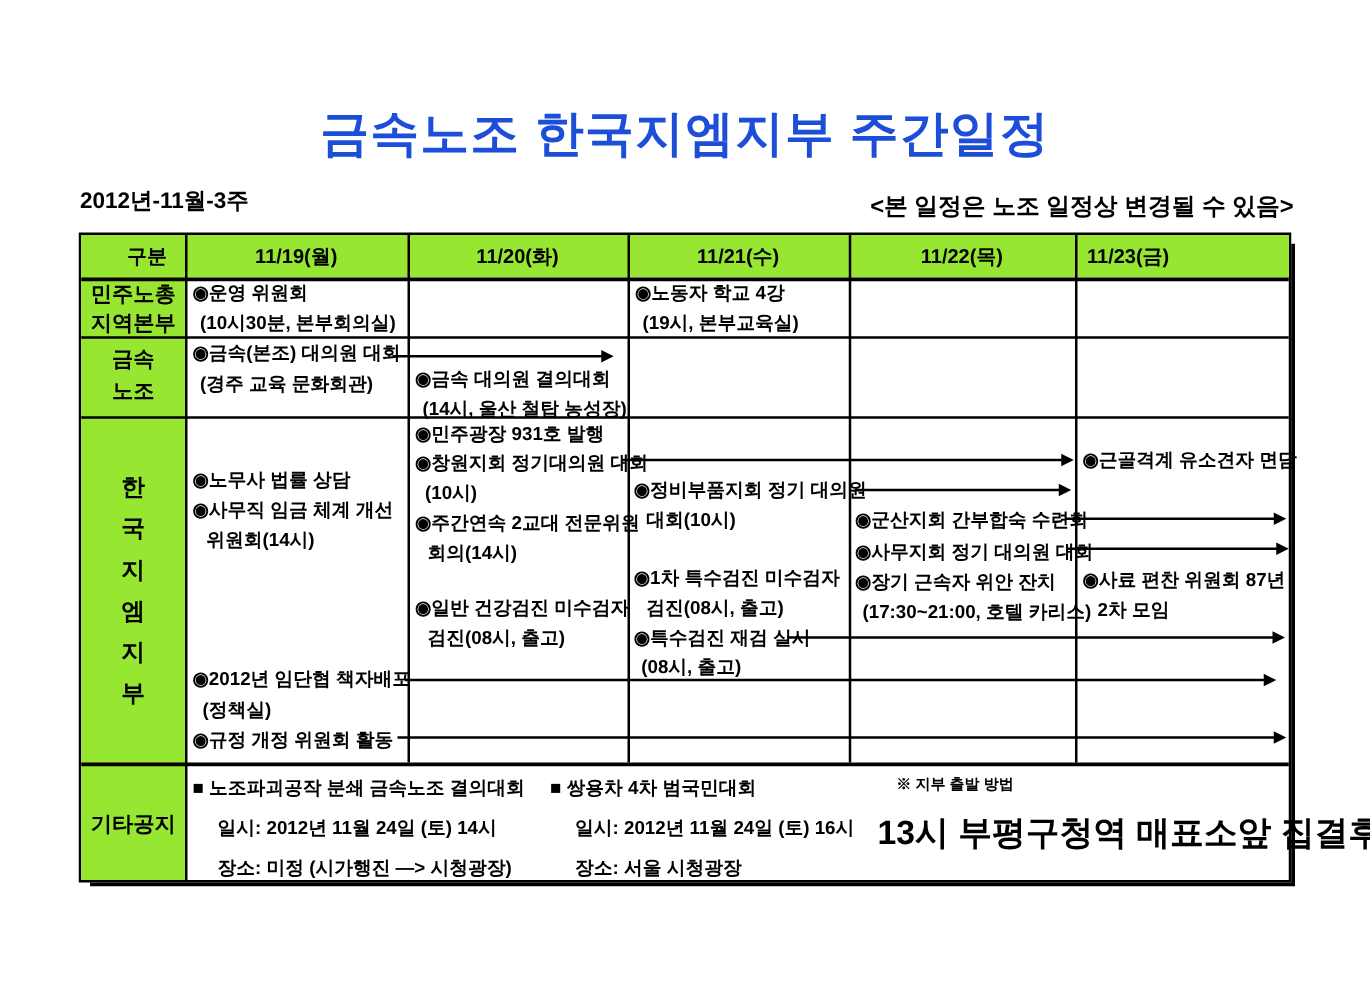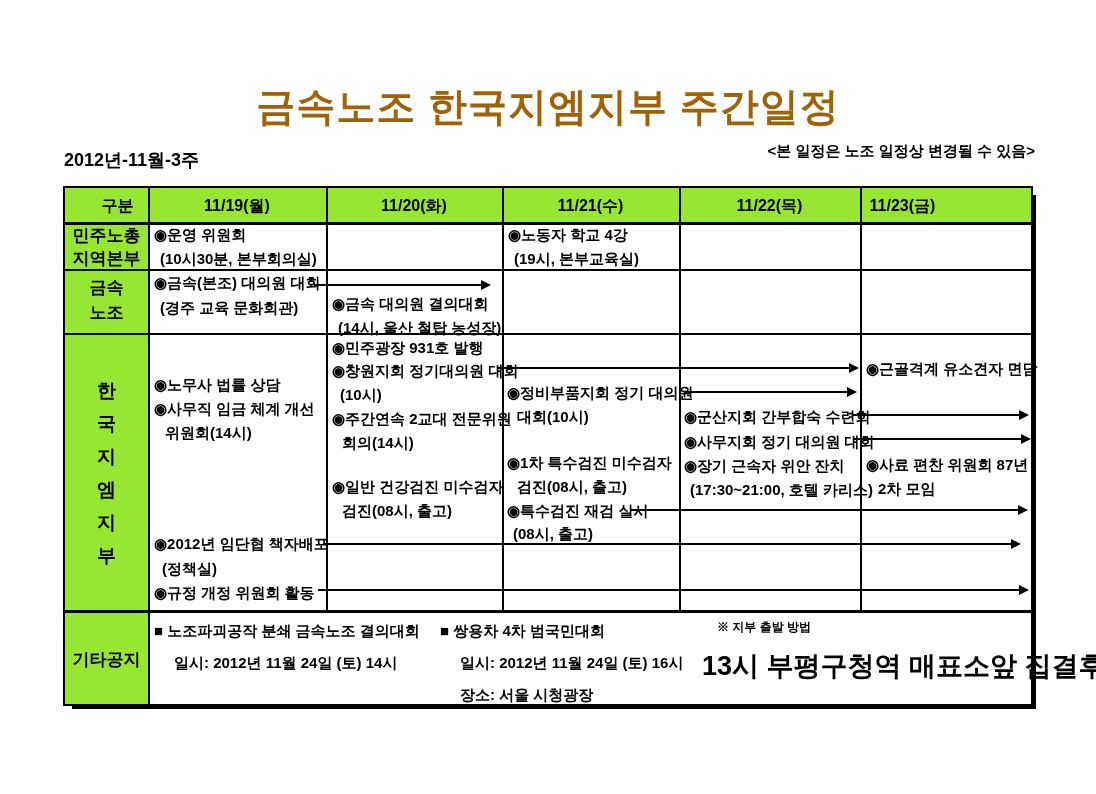--- a/index.html
+++ b/index.html
@@ -3,27 +3,27 @@
 <meta charset="utf-8">
 <style>
   * { margin:0; padding:0; box-sizing:border-box; }
   body { background:#ffffff; font-family:"Liberation Sans", sans-serif; }
   #page {
     position:relative; width:1096px; height:794px; background:#ffffff;
     overflow:hidden; color:#000;
   }
   .title {
     position:absolute; top:80px; left:0; width:1096px; text-align:center;
-    font-size:39px; font-weight:900; letter-spacing:1px; color:#a16207;
+    font-size:39px; font-weight:900; letter-spacing:1px; color:#1d4ed8;
   }
   .week-label {
     position:absolute; left:64px; top:148px; font-size:18px; font-weight:bold;
   }
   .change-notice {
-    position:absolute; right:61px; top:142px; font-size:15px; font-weight:bold;
+    position:absolute; right:61px; top:152px; font-size:19px; font-weight:bold;
   }
   
   #tbl {
     position:absolute; left:63px; top:186px; width:970px; height:520px;
     border:2px solid #000; background:#fff;
     box-shadow:6px 6px 0 -3px #000;
   }
   .green { position:absolute; background:#96e632; }
   .hline, .vline { position:absolute; background:#000; }
   .ln { position:absolute; font-size:15px; font-weight:bold; white-space:nowrap; line-height:1.2; }
@@ -127,20 +127,21 @@
     <div class="arrow" style="left:787px;top:226px;width:168px;"></div>
     <div class="arrow" style="left:789px;top:250px;width:168px;"></div>
     <div class="arrow" style="left:565px;top:321px;width:389px;"></div>
     <div class="arrow" style="left:259px;top:355px;width:688px;"></div>
     <div class="arrow" style="left:253px;top:401px;width:702px;"></div>
 
     <div class="ln rowhdr ctr" style="left:0;top:462px;width:83px;">기타공지</div>
 
     <div class="ln" style="left:89px;top:434px;">■ 노조파괴공작 분쇄 금속노조 결의대회</div>
     <div class="ln" style="left:109px;top:466px;">일시: 2012년 11월 24일 (토) 14시</div>
+    <div class="ln" style="left:109px;top:498px;">장소: 미정 (시가행진 —&gt; 시청광장)</div>
 
     <div class="ln" style="left:375px;top:434px;">■ 쌍용차 4차 범국민대회</div>
     <div class="ln" style="left:395px;top:466px;">일시: 2012년 11월 24일 (토) 16시</div>
     <div class="ln" style="left:395px;top:498px;">장소: 서울 시청광장</div>
 
     <div class="ln hand" style="left:652px;top:432px;font-size:12px;">※ 지부 출발 방법</div>
     <div class="ln hand" style="left:637px;top:462px;font-size:27px;">13시 부평구청역 매표소앞 집결후 출발</div>
 
   </div>
 </div>

